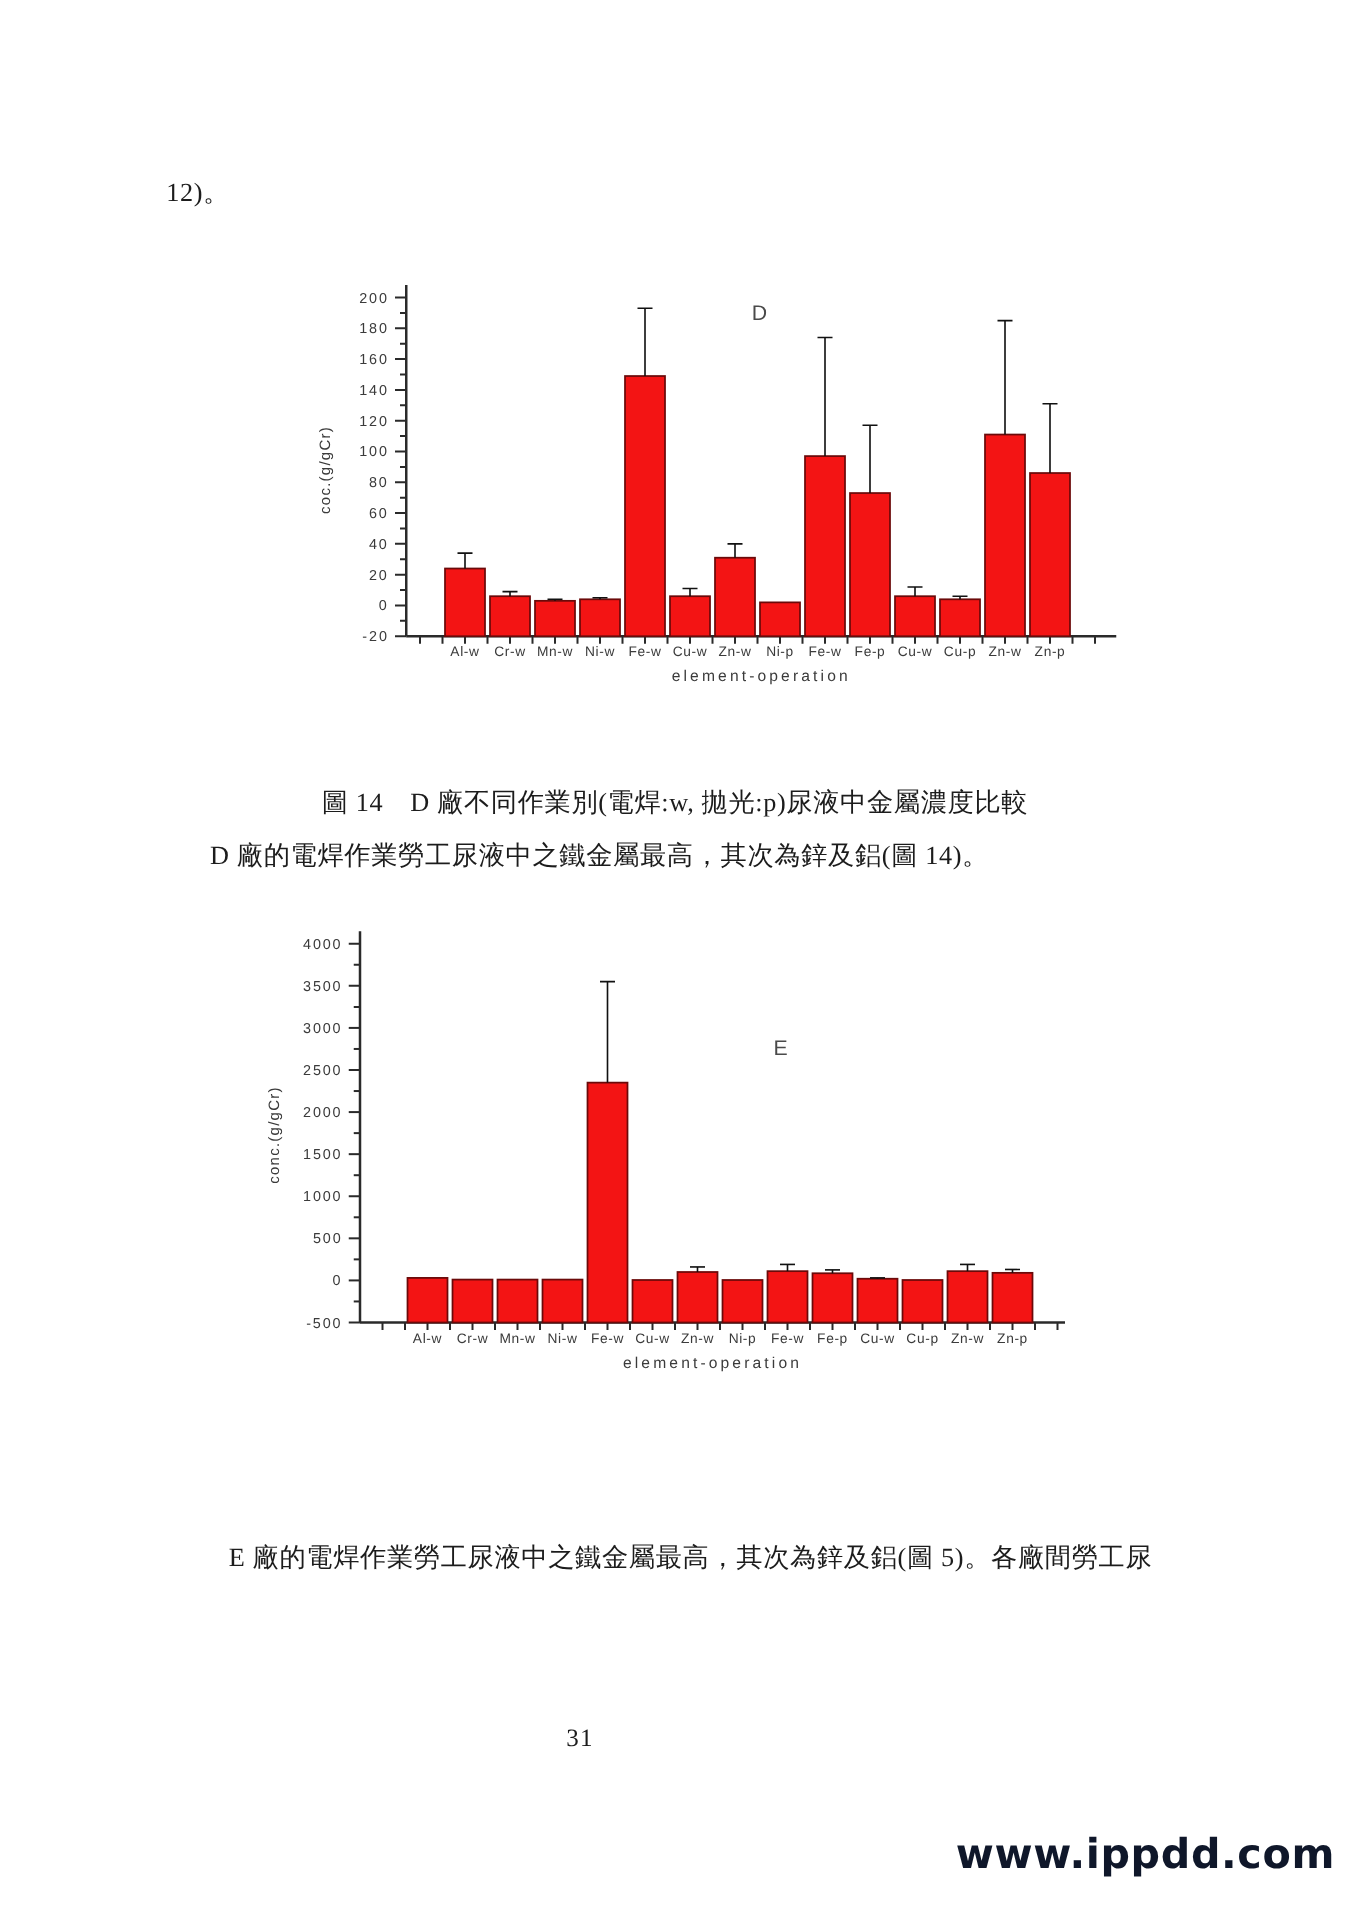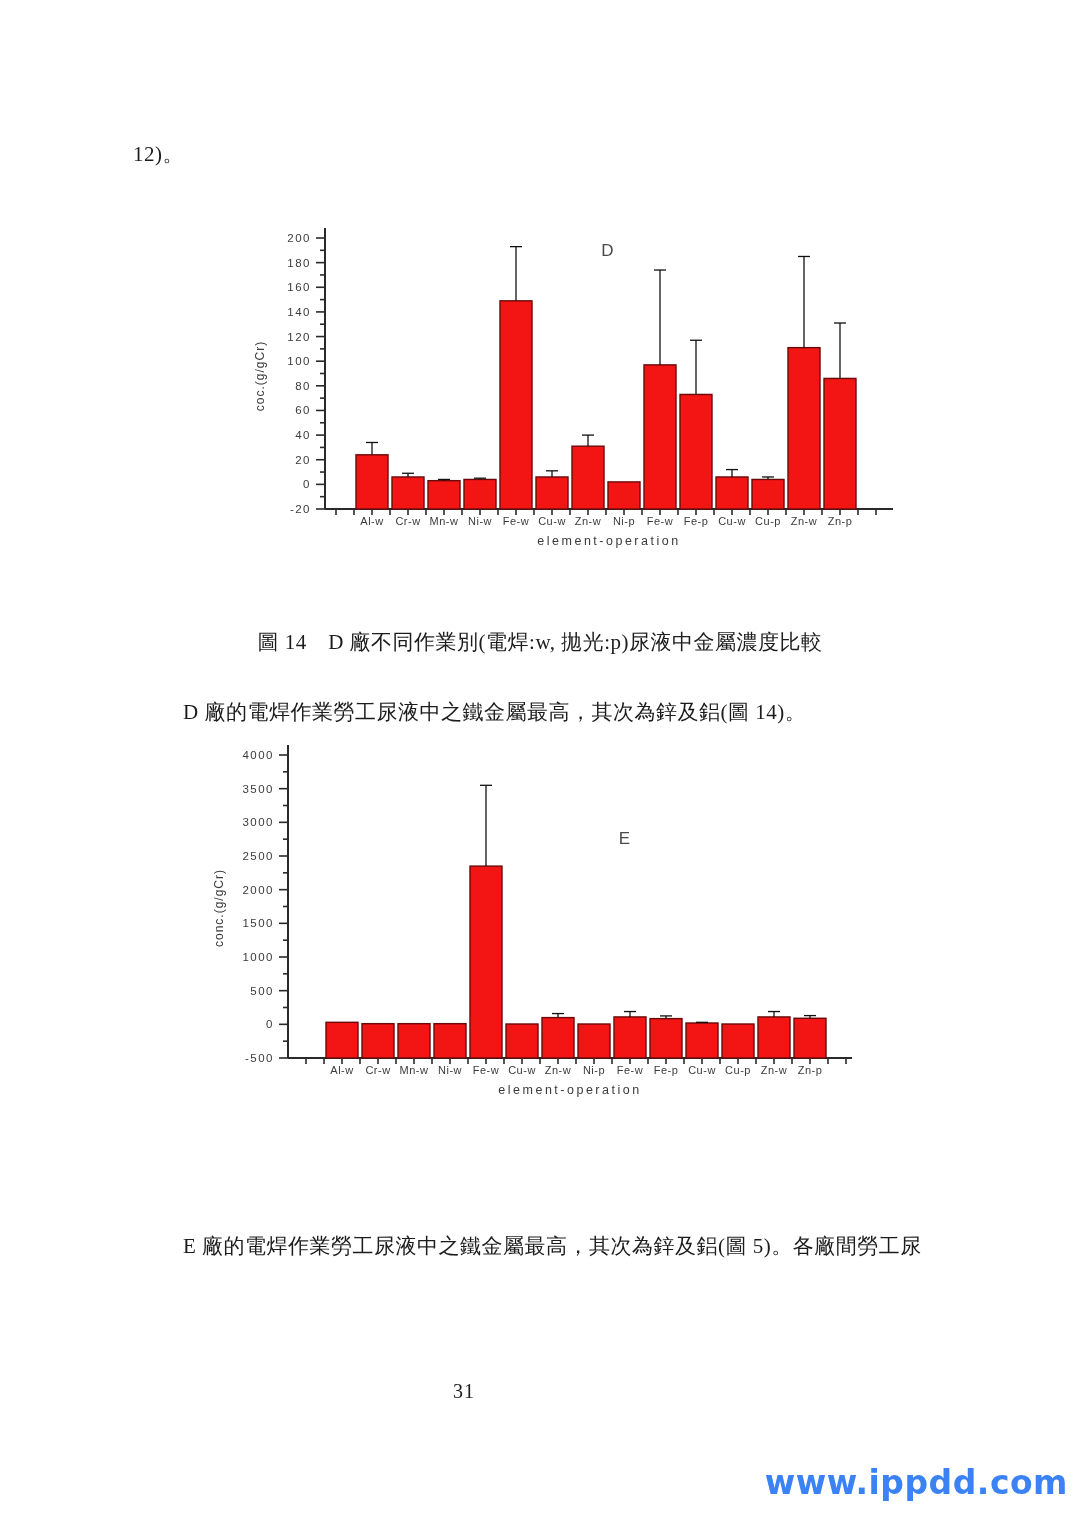--- a/index.html
+++ b/index.html
@@ -9,21 +9,21 @@
     background:#ffffff;
     font-family:"Liberation Serif","DejaVu Serif",serif;
     color:#1c1c1c;
     overflow:hidden;
   }
   .txt{position:absolute;font-size:21px;letter-spacing:0.5px;white-space:nowrap;}
   .opening{left:133px;top:140px;}
   .caption{left:0;width:1080px;text-align:center;}
   .caption14{top:592px;margin-top:36px;}
   .caption15{top:1152px;}
-  .para-d{left:183px;top:670px;margin-top:28px;}
+  .para-d{left:168px;top:670px;}
   .para-e1{left:183px;top:1232px;}
   .para-e2{left:133px;top:1277px;}
   .para-pearson{left:183px;top:1318px;}
   .pagenum{left:0;width:928px;text-align:center;top:1380px;font-size:20px;letter-spacing:1px;}
   .watermark{
     position:absolute;right:12px;top:1463px;
     font-family:"DejaVu Sans","Liberation Sans",sans-serif;
     font-weight:bold;font-size:33px;letter-spacing:0.5px;
     white-space:nowrap;
   }
@@ -277,15 +277,15 @@
       <text x="375" y="354" text-anchor="middle" font-size="12.5" fill="#3b3b3b" letter-spacing="2.5">element-operation</text>
       <text x="28" y="168" text-anchor="middle" font-size="12" fill="#3b3b3b" letter-spacing="1" transform="rotate(-90 28 168)">conc.(g/gCr)</text>
       <text x="430" y="104" text-anchor="middle" font-size="17" fill="#4a4a4a" letter-spacing="1">E</text>
     </svg>
 
 
   <div class="txt para-e1">E 廠的電焊作業勞工尿液中之鐵金屬最高，其次為鋅及鋁(圖 5)。各廠間勞工尿</div>
 
   <div class="txt pagenum">31</div>
 
-  <div class="watermark" style="color: #3b82f6;">www.ippdd.com</div>
+  <div class="watermark" style="color: #0f172a;">www.ippdd.com</div>
 
 </div>
 
 </body></html>

